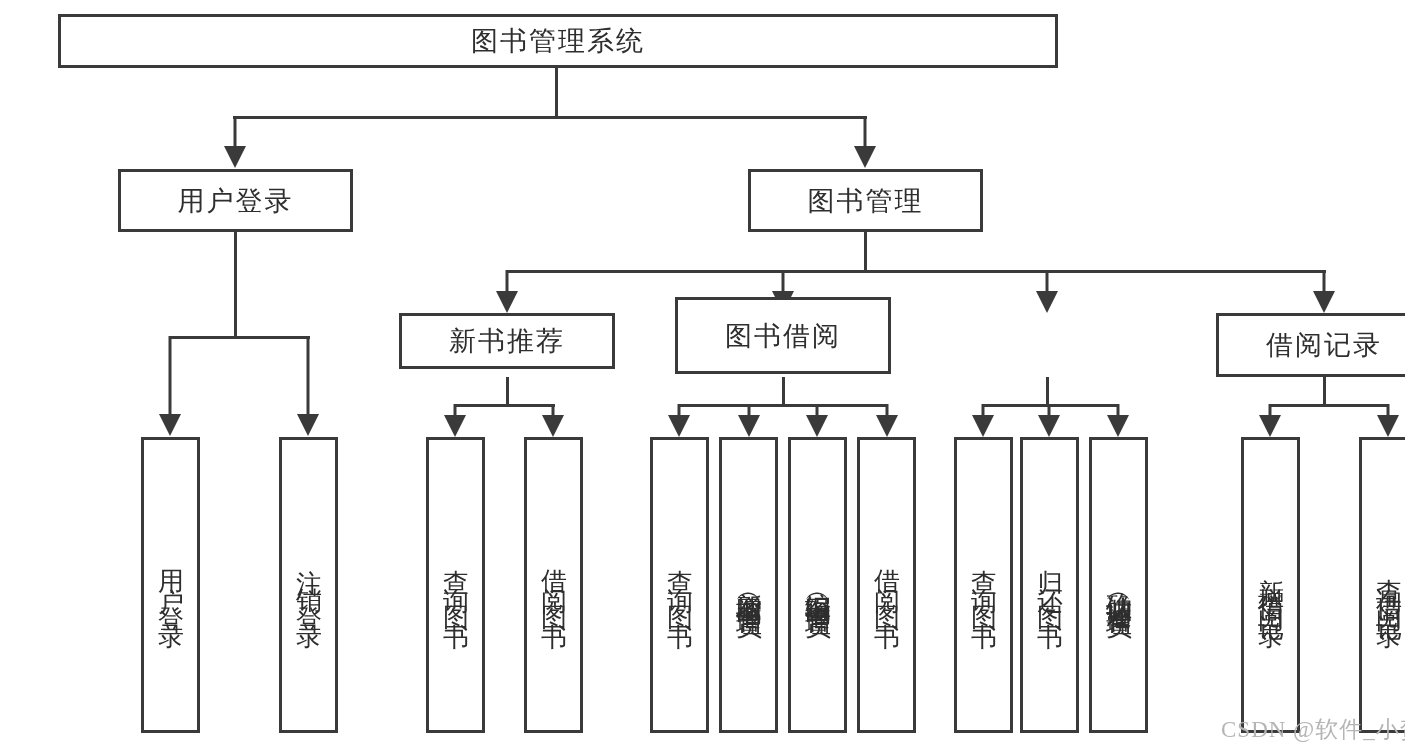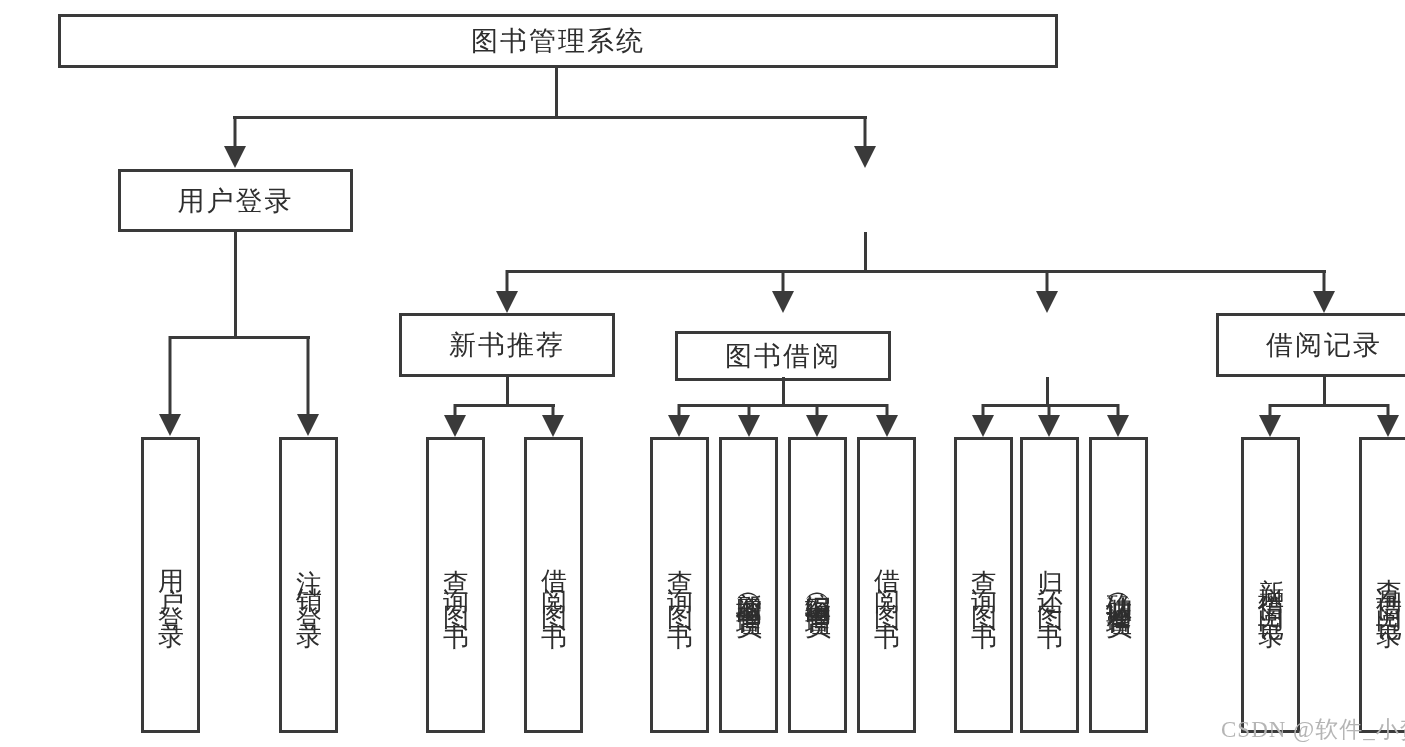--- a/index.html
+++ b/index.html
@@ -45,35 +45,36 @@
 <div id="stage">
 
   <div class="box h-label" style="left:22px;top:14px;width:1000px;height:54px">图书管理系统</div>
 
   <div class="vl" style="left:519px;top:68px;height:51px"></div>
   <div class="hl" style="left:197px;top:116px;width:634px"></div>
   <div class="arrow" style="left:188px;top:116px;height:52px"></div>
   <div class="arrow" style="left:818px;top:116px;height:52px"></div>
 
   <div class="box h-label" style="left:82px;top:169px;width:235px;height:63px">用户登录</div>
+  <div class="box h-label" style="left:712px;top:169px;width:235px;height:63px">图书管理</div>
 
   <div class="vl" style="left:198px;top:232px;height:107px"></div>
   <div class="hl" style="left:133px;top:336px;width:141px"></div>
   <div class="arrow" style="left:123px;top:336px;height:100px"></div>
   <div class="arrow" style="left:261px;top:336px;height:100px"></div>
 
   <div class="vl" style="left:828px;top:232px;height:41px"></div>
   <div class="hl" style="left:470px;top:270px;width:820px"></div>
   <div class="arrow" style="left:460px;top:270px;height:43px"></div>
   <div class="arrow" style="left:736px;top:270px;height:43px"></div>
   <div class="arrow" style="left:1000px;top:270px;height:43px"></div>
   <div class="arrow" style="left:1277px;top:270px;height:43px"></div>
 
-  <div class="box h-label" style="left:363px;top:313px;width:216px;height:64px">新书推荐</div>
-  <div class="box h-label" style="left:639px;top:331px;width:216px;height:50px">图书借阅</div>
+  <div class="box h-label" style="left:363px;top:313px;width:216px;height:56px">新书推荐</div>
+  <div class="box h-label" style="left:639px;top:297px;width:216px;height:77px">图书借阅</div>
   <div class="box h-label" style="left:1180px;top:313px;width:216px;height:64px">借阅记录</div>
 
   <div class="vl" style="left:470px;top:377px;height:30px"></div>
   <div class="hl" style="left:418px;top:404px;width:101px"></div>
   <div class="arrow" style="left:408px;top:404px;height:33px"></div>
   <div class="arrow" style="left:506px;top:404px;height:33px"></div>
 
   <div class="vl" style="left:746px;top:377px;height:30px"></div>
   <div class="hl" style="left:642px;top:404px;width:210px"></div>
   <div class="arrow" style="left:632px;top:404px;height:33px"></div>

